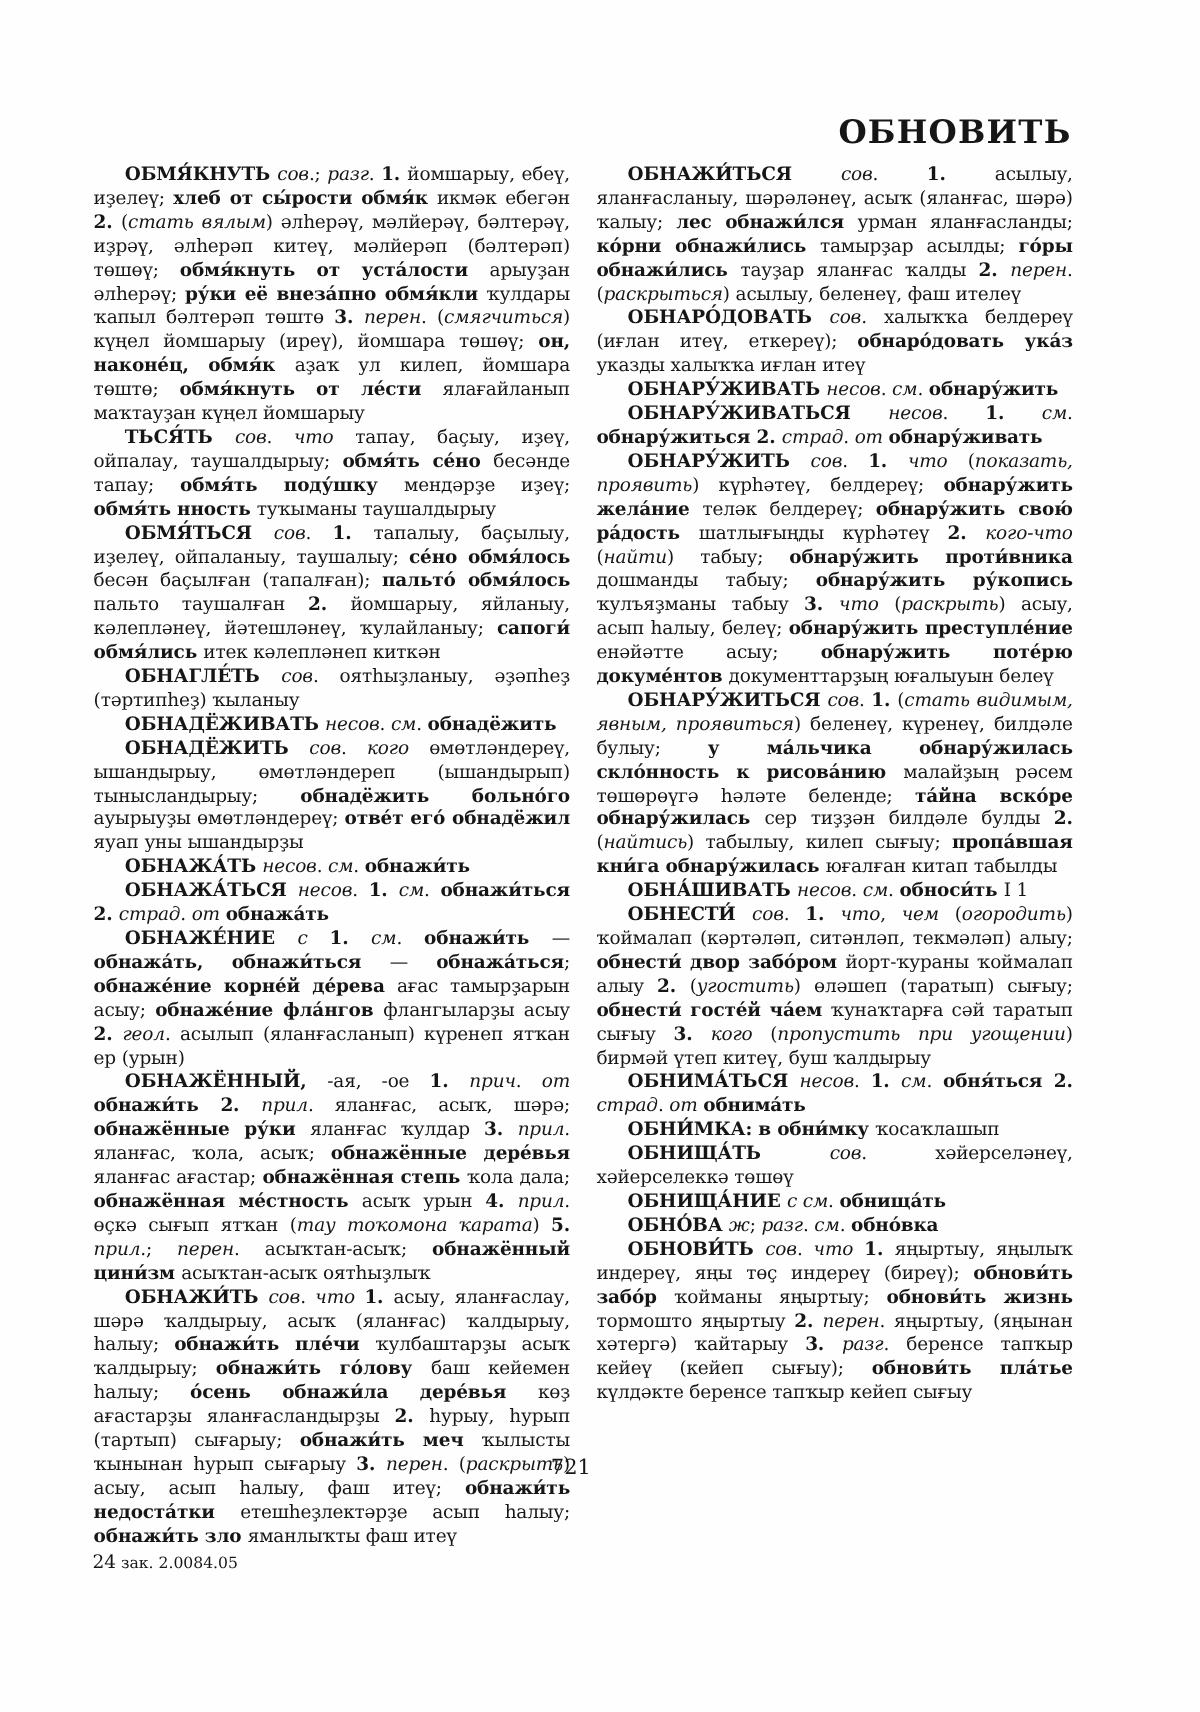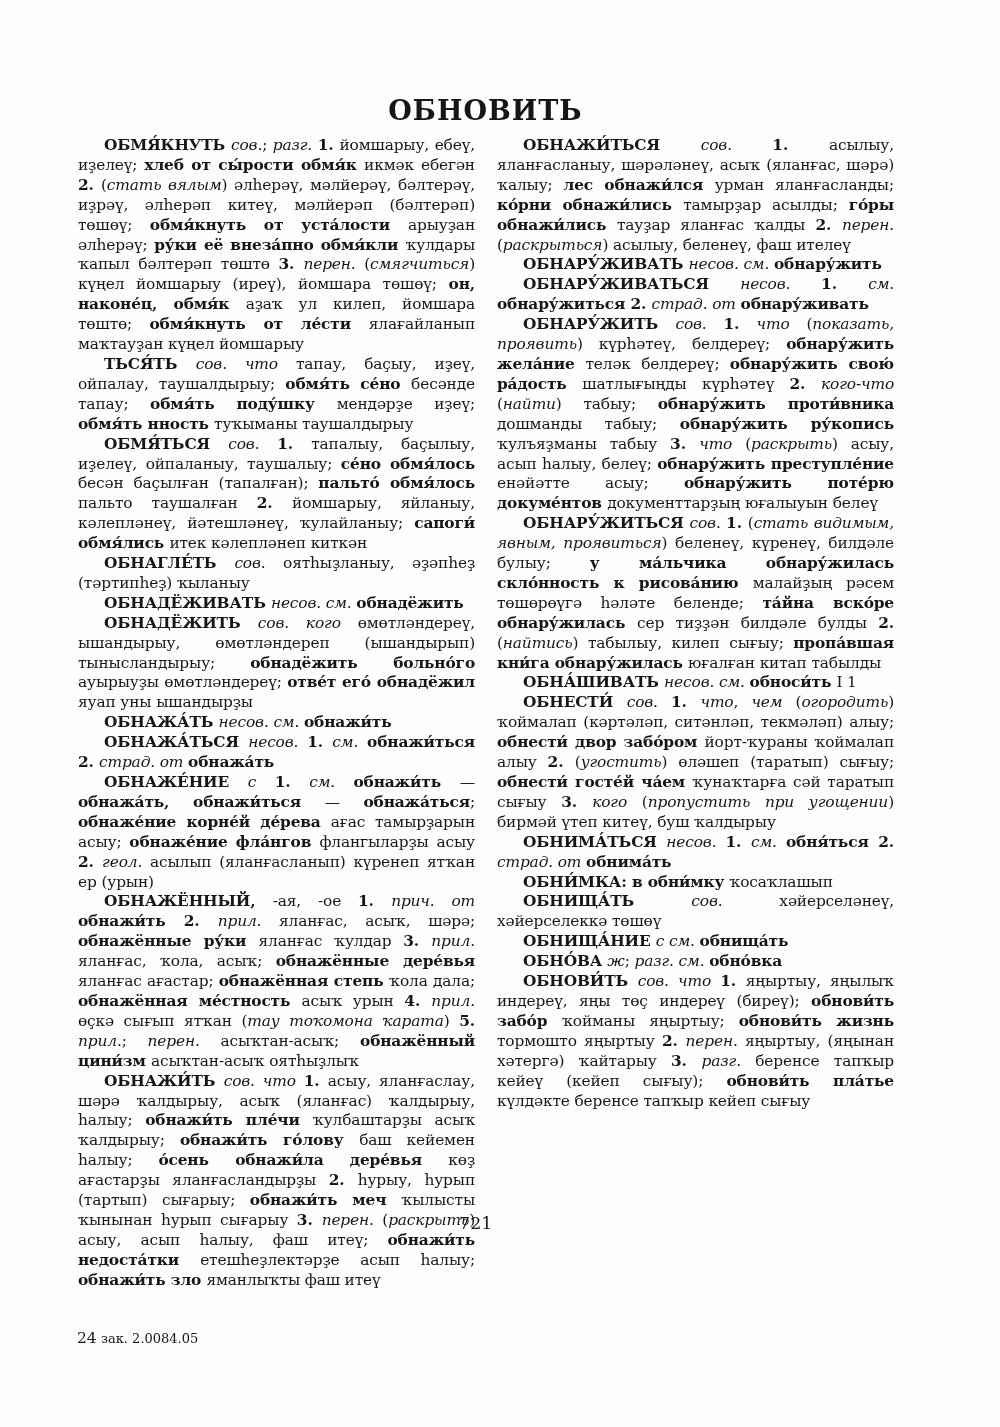--- a/index.html
+++ b/index.html
@@ -10,21 +10,21 @@
     background:#fefefe;
     color:#161616;
     font-family:"DejaVu Serif","Liberation Serif",serif;
     overflow:hidden;
   }
   .running-head{
     position:absolute;
     top:95px;
     left:78px;
     width:815px;
-    text-align:center;
+    text-align:right;
     font-size:27px;
     font-weight:bold;
     letter-spacing:1px;
   }
   .columns{
     position:absolute;
     top:136px;
     left:78px;
     width:816px;
     display:flex;
@@ -47,21 +47,20 @@
     position:absolute;
     left:459px;
     top:1213px;
     font-size:17.5px;
   }
   .print-note{
     position:absolute;
     left:77px;
     top:1293px;
     font-size:13px;
-    margin-top:36px;
   }
   .print-note .num{font-size:15.5px;}
 </style>
 </head>
 <body>
 
 <div class="page">
   <div class="running-head">ОБНОВИТЬ</div>
 
   <div class="columns">
@@ -73,20 +72,21 @@
         <p><span class="b">ОБНАДЁЖИВАТЬ </span><span class="i">несов</span><span>. </span><span class="i">см</span><span>. </span><span class="b">обнадёжить</span></p>
         <p><span class="b">ОБНАДЁЖИТЬ </span><span class="i">сов</span><span>. </span><span class="i">кого </span><span>өмөтләндереү, ышандырыу, өмөтләндереп (ышандырып) тынысландырыу; </span><span class="b">обнадёжить больно́го </span><span>ауырыуҙы өмөтләндереү; </span><span class="b">отве́т его́ обнадёжил </span><span>яуап уны ышандырҙы</span></p>
         <p><span class="b">ОБНАЖА́ТЬ </span><span class="i">несов</span><span>. </span><span class="i">см</span><span>. </span><span class="b">обнажи́ть</span></p>
         <p><span class="b">ОБНАЖА́ТЬСЯ </span><span class="i">несов</span><span>. </span><span class="b">1. </span><span class="i">см</span><span>. </span><span class="b">обнажи́ться </span><span class="b">2. </span><span class="i">страд</span><span>. </span><span class="i">от </span><span class="b">обнажа́ть</span></p>
         <p><span class="b">ОБНАЖЕ́НИЕ </span><span class="i">с </span><span class="b">1. </span><span class="i">см</span><span>. </span><span class="b">обнажи́ть </span><span>— </span><span class="b">обнажа́ть, обнажи́ться </span><span>— </span><span class="b">обнажа́ться</span><span>; </span><span class="b">обнаже́ние корне́й де́рева </span><span>ағас тамырҙарын асыу; </span><span class="b">обнаже́ние фла́нгов </span><span>флангыларҙы асыу </span><span class="b">2. </span><span class="i">геол</span><span>. асылып (яланғасланып) күренеп ятҡан ер (урын)</span></p>
         <p><span class="b">ОБНАЖЁННЫЙ, </span><span>-ая, -ое </span><span class="b">1. </span><span class="i">прич</span><span>. </span><span class="i">от </span><span class="b">обнажи́ть 2. </span><span class="i">прил</span><span>. яланғас, асыҡ, шәрә; </span><span class="b">обнажённые ру́ки </span><span>яланғас ҡулдар </span><span class="b">3. </span><span class="i">прил</span><span>. яланғас, ҡола, асыҡ; </span><span class="b">обнажённые дере́вья </span><span>яланғас ағастар; </span><span class="b">обнажённая степь </span><span>ҡола дала; </span><span class="b">обнажённая ме́стность </span><span>асыҡ урын </span><span class="b">4. </span><span class="i">прил</span><span>. өҫкә сығып ятҡан (</span><span class="i">тау тоҡомона ҡарата</span><span>) </span><span class="b">5. </span><span class="i">прил</span><span>.; </span><span class="i">перен</span><span>. асыҡтан-асыҡ; </span><span class="b">обнажённый цини́зм </span><span>асыҡтан-асыҡ оятһыҙлыҡ</span></p>
         <p><span class="b">ОБНАЖИ́ТЬ </span><span class="i">сов</span><span>. </span><span class="i">что </span><span class="b">1. </span><span>асыу, яланғаслау, шәрә ҡалдырыу, асыҡ (яланғас) ҡалдырыу, һалыу; </span><span class="b">обнажи́ть пле́чи </span><span>ҡулбаштарҙы асыҡ ҡалдырыу; </span><span class="b">обнажи́ть го́лову </span><span>баш кейемен һалыу; </span><span class="b">о́сень обнажи́ла дере́вья </span><span>көҙ ағастарҙы яланғасландырҙы </span><span class="b">2. </span><span>һурыу, һурып (тартып) сығарыу; </span><span class="b">обнажи́ть меч </span><span>ҡылысты ҡынынан һурып сығарыу </span><span class="b">3. </span><span class="i">перен</span><span>. (</span><span class="i">раскрыть</span><span>) асыу, асып һалыу, фаш итеү; </span><span class="b">обнажи́ть недоста́тки </span><span>етешһеҙлектәрҙе асып һалыу; </span><span class="b">обнажи́ть зло </span><span>яманлыҡты фаш итеү</span></p>
       </div>
     <div class="col">
         <p><span class="b">ОБНАЖИ́ТЬСЯ </span><span class="i">сов</span><span>. </span><span class="b">1. </span><span>асылыу, яланғасланыу, шәрәләнеү, асыҡ (яланғас, шәрә) ҡалыу; </span><span class="b">лес обнажи́лся </span><span>урман яланғасланды; </span><span class="b">ко́рни обнажи́лись </span><span>тамырҙар асылды; </span><span class="b">го́ры обнажи́лись </span><span>тауҙар яланғас ҡалды </span><span class="b">2. </span><span class="i">перен</span><span>. (</span><span class="i">раскрыться</span><span>) асылыу, беленеү, фаш ителеү</span></p>
+        <p><span class="b">ОБНАРО́ДОВАТЬ </span><span class="i">сов</span><span>. халыҡҡа белдереү (иғлан итеү, еткереү); </span><span class="b">обнаро́довать ука́з </span><span>указды халыҡҡа иғлан итеү</span></p>
         <p><span class="b">ОБНАРУ́ЖИВАТЬ </span><span class="i">несов</span><span>. </span><span class="i">см</span><span>. </span><span class="b">обнару́жить</span></p>
         <p><span class="b">ОБНАРУ́ЖИВАТЬСЯ </span><span class="i">несов</span><span>. </span><span class="b">1. </span><span class="i">см</span><span>. </span><span class="b">обнару́житься 2. </span><span class="i">страд</span><span>. </span><span class="i">от </span><span class="b">обнару́живать</span></p>
         <p><span class="b">ОБНАРУ́ЖИТЬ </span><span class="i">сов</span><span>. </span><span class="b">1. </span><span class="i">что </span><span>(</span><span class="i">показать, проявить</span><span>) күрһәтеү, белдереү; </span><span class="b">обнару́жить жела́ние </span><span>теләк белдереү; </span><span class="b">обнару́жить свою́ ра́дость </span><span>шатлығыңды күрһәтеү </span><span class="b">2. </span><span class="i">кого-что </span><span>(</span><span class="i">найти</span><span>) табыу; </span><span class="b">обнару́жить проти́вника </span><span>дошманды табыу; </span><span class="b">обнару́жить ру́копись </span><span>ҡулъяҙманы табыу </span><span class="b">3. </span><span class="i">что </span><span>(</span><span class="i">раскрыть</span><span>) асыу, асып һалыу, белеү; </span><span class="b">обнару́жить преступле́ние </span><span>енәйәтте асыу; </span><span class="b">обнару́жить поте́рю докуме́нтов </span><span>документтарҙың юғалыуын белеү</span></p>
         <p><span class="b">ОБНАРУ́ЖИТЬСЯ </span><span class="i">сов</span><span>. </span><span class="b">1. </span><span>(</span><span class="i">стать видимым, явным, проявиться</span><span>) беленеү, күренеү, билдәле булыу; </span><span class="b">у ма́льчика обнару́жилась скло́нность к рисова́нию </span><span>малайҙың рәсем төшөрөүгә һәләте беленде; </span><span class="b">та́йна вско́ре обнару́жилась </span><span>сер тиҙҙән билдәле булды </span><span class="b">2. </span><span>(</span><span class="i">найтись</span><span>) табылыу, килеп сығыу; </span><span class="b">пропа́вшая кни́га обнару́жилась </span><span>юғалған китап табылды</span></p>
         <p><span class="b">ОБНА́ШИВАТЬ </span><span class="i">несов</span><span>. </span><span class="i">см</span><span>. </span><span class="b">обноси́ть </span><span>I 1</span></p>
         <p><span class="b">ОБНЕСТИ́ </span><span class="i">сов</span><span>. </span><span class="b">1. </span><span class="i">что</span><span>, </span><span class="i">чем </span><span>(</span><span class="i">огородить</span><span>) ҡоймалап (кәртәләп, ситәнләп, текмәләп) алыу; </span><span class="b">обнести́ двор забо́ром </span><span>йорт-ҡураны ҡоймалап алыу </span><span class="b">2. </span><span>(</span><span class="i">угостить</span><span>) өләшеп (таратып) сығыу; </span><span class="b">обнести́ госте́й ча́ем </span><span>ҡунаҡтарға сәй таратып сығыу </span><span class="b">3. </span><span class="i">кого </span><span>(</span><span class="i">пропустить при угощении</span><span>) бирмәй үтеп китеү, буш ҡалдырыу</span></p>
         <p><span class="b">ОБНИМА́ТЬСЯ </span><span class="i">несов</span><span>. </span><span class="b">1. </span><span class="i">см</span><span>. </span><span class="b">обня́ться 2. </span><span class="i">страд</span><span>. </span><span class="i">от </span><span class="b">обнима́ть</span></p>
         <p><span class="b">ОБНИ́МКА: в обни́мку </span><span>ҡосаҡлашып</span></p>
         <p><span class="b">ОБНИЩА́ТЬ </span><span class="i">сов</span><span>. хәйерселәнеү, хәйерселеккә төшөү</span></p>
         <p><span class="b">ОБНИЩА́НИЕ </span><span class="i">с </span><span class="i">см</span><span>. </span><span class="b">обнища́ть</span></p>

